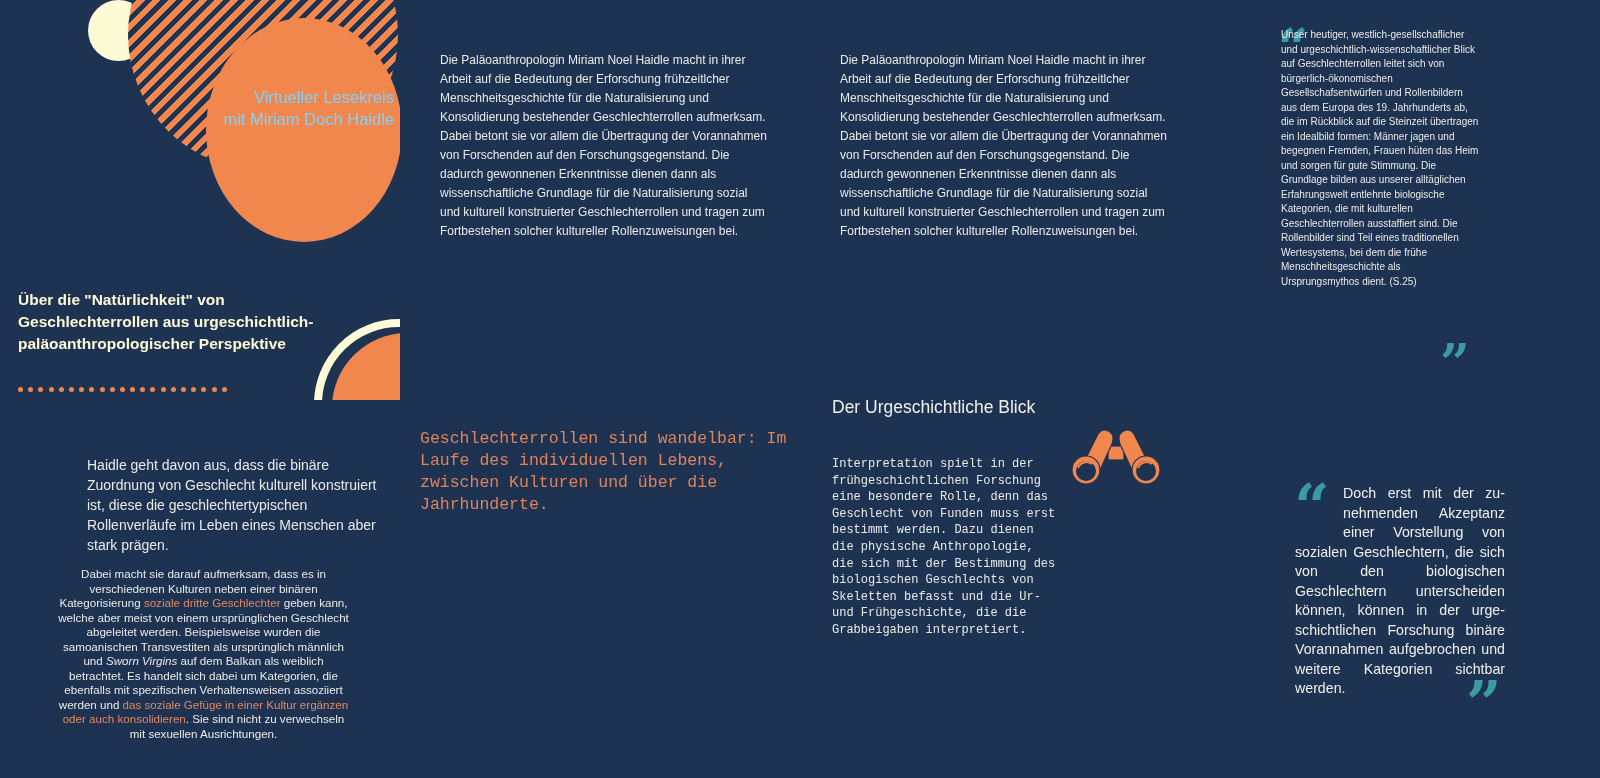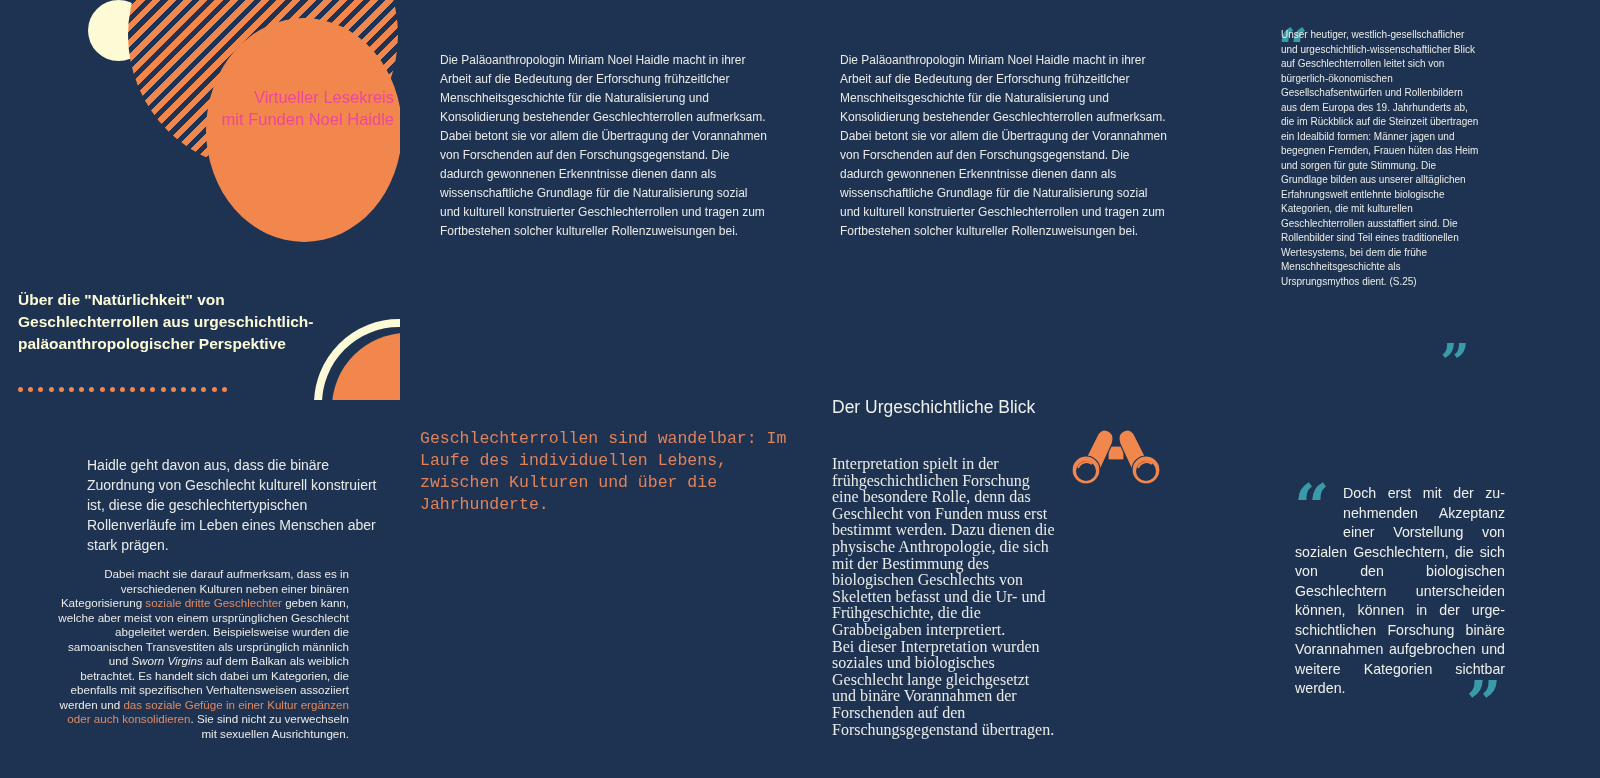--- a/index.html
+++ b/index.html
@@ -11,21 +11,21 @@
     position: relative;
   }
   .abs { position: absolute; }
   .moon { left: 88px; top: 0; width: 61px; height: 61px; border-radius: 50%; background: #fdfbd6; }
   .hatched {
     left: 128px; top: -100px; width: 270px; height: 270px; border-radius: 50%;
     background: repeating-linear-gradient(135deg, #f2874e 0 6px, #1e3252 6px 11px);
   }
   .sun { left: 206px; top: 18px; width: 196px; height: 224px; border-radius: 50%; background: #f2874e; }
   .sub-badge {
-    right: 6px; top: 86px; text-align: right; color: #ec4899;
+    right: 6px; top: 86px; text-align: right; color: #7dd3fc;
     font-family: "Liberation Sans", sans-serif; font-size: 16.5px; line-height: 22px;
   }
   .title {
     left: 18px; top: 194px; font-family: "DejaVu Sans", sans-serif; font-weight: bold;
     font-size: 35px; letter-spacing: 5px; line-height: 44px; color: #fdfbd6;
   }
   .subtitle {
     left: 18px; top: 289px; width: 300px; font-size: 15.5px; line-height: 22px; color: #fdfbd6;
     font-family: "Liberation Sans", sans-serif; font-weight: bold;
   }
@@ -49,34 +49,34 @@
     left: 1281px; top: 28px; width: 200px; font-family: "Liberation Sans", sans-serif;
     font-size: 10px; line-height: 14.5px; color: #e9ebe6;
   }
   .qmark {
     font-family: "DejaVu Serif", serif; font-weight: bold; color: #3a9aa8; line-height: 1;
   }
   .q1-open { left: 1278px; top: 22px; font-size: 52px; height: 34px; overflow: hidden; }
   .q1-close { left: 1440px; top: 337px; font-size: 52px; height: 34px; overflow: hidden; }
 
   .lower-left-a { left: 50px; top: 455px; width: 310px; font-size: 14px; line-height: 20px; margin-left: 37px; }
-  .lower-left-b { left: 58px; top: 567px; width: 291px; font-size: 11.6px; line-height: 14.5px; text-align: right; }
+  .lower-left-b { left: 58px; top: 567px; width: 291px; font-size: 11.6px; line-height: 14.5px; text-align: center; }
   .hl { color: #e08a62; }
   .it { font-style: italic; }
 
   .headline {
     left: 420px; top: 428px; width: 380px; color: #e0835a; font-family: Liberation Mono, monospace;
     font-size: 16.5px; line-height: 22px;
   }
 
   .section-title {
     left: 832px; top: 397px; font-family: "Liberation Sans", sans-serif; font-size: 17.5px; color: #eef0ea;
   }
   .section-body {
-    left: 832px; top: 456px; width: 225px; font-family: Liberation Serif, serif; font-size: 16px;
+    left: 832px; top: 456px; width: 225px; font-family: Liberation Mono, monospace; font-size: 12px;
     line-height: 16.6px; color: #e9ebe6;
   }
   .binoculars { left: 1070px; top: 428px; width: 92px; height: 58px; }
 
   .quote2 {
     left: 1295px; top: 484px; width: 210px; font-family: "Liberation Sans", sans-serif;
     font-size: 14.2px; line-height: 19.5px; color: #eef0ea; text-align: justify;
   }
   .q2-open { left: 1294px; top: 476px; font-size: 62px; height: 40px; overflow: hidden; }
   .q2-close { left: 1466px; top: 673px; font-size: 62px; height: 40px; overflow: hidden; }
@@ -84,21 +84,21 @@
 </style>
 </head>
 <body>
 
 <div class="abs cover-clip">
   <div class="abs moon"></div>
   <div class="abs hatched"></div>
   <div class="abs sun"></div>
   <div class="abs sub-badge">
     <div>Virtueller Lesekreis</div>
-    <div>mit Funden Noel Haidle</div>
+    <div>mit Miriam Doch Haidle</div>
   </div>
   <div class="abs subtitle">Über die "Natürlichkeit" von Geschlechterrollen aus urgeschichtlich-paläoanthropologischer Perspektive</div>
   <div class="abs dots" id="dots">
       <span></span>
       <span></span>
       <span></span>
       <span></span>
       <span></span>
       <span></span>
       <span></span>
@@ -144,21 +144,20 @@
     <circle cx="16" cy="42" r="14"></circle>
     <circle cx="76" cy="42" r="14"></circle>
   </g>
   <circle cx="16" cy="43" r="10" fill="#1e3252"></circle>
   <circle cx="76" cy="43" r="10" fill="#1e3252"></circle>
   <path d="M8 40 A9 9 0 0 1 22 36" stroke="#f2874e" stroke-width="2" fill="none"></path>
   <path d="M68 40 A9 9 0 0 1 82 36" stroke="#f2874e" stroke-width="2" fill="none"></path>
 </svg>
 <div class="abs section-body">
   <div>Interpretation spielt in der frühgeschichtlichen Forschung eine besondere Rolle, denn das Geschlecht von Funden muss erst bestimmt werden. Dazu dienen die physische Anthropologie, die sich mit der Bestimmung des biologischen Geschlechts von Skeletten befasst und die Ur- und Frühgeschichte, die die Grabbeigaben interpretiert.</div>
-  <div>Bei dieser Interpretation wurden soziales und biologisches Geschlecht lange gleichgesetzt und binäre Vorannahmen der Forschenden auf den Forschungsgegenstand übertragen.</div>
 </div>
 
 <div class="abs qmark q2-open">“</div>
 <div class="abs quote2">
   <div class="float-spacer"></div>
   <span>Doch erst mit der zu­nehmenden Akzep­tanz einer Vorstellung von sozialen Geschlechtern, die sich von den biologischen Geschlechtern unterscheiden können, können in der urge­schichtlichen Forschung bi­näre Vorannahmen aufge­brochen und weitere Katego­rien sichtbar werden.</span>
 </div>
 <div class="abs qmark q2-close">”</div>
 
 </body></html>

